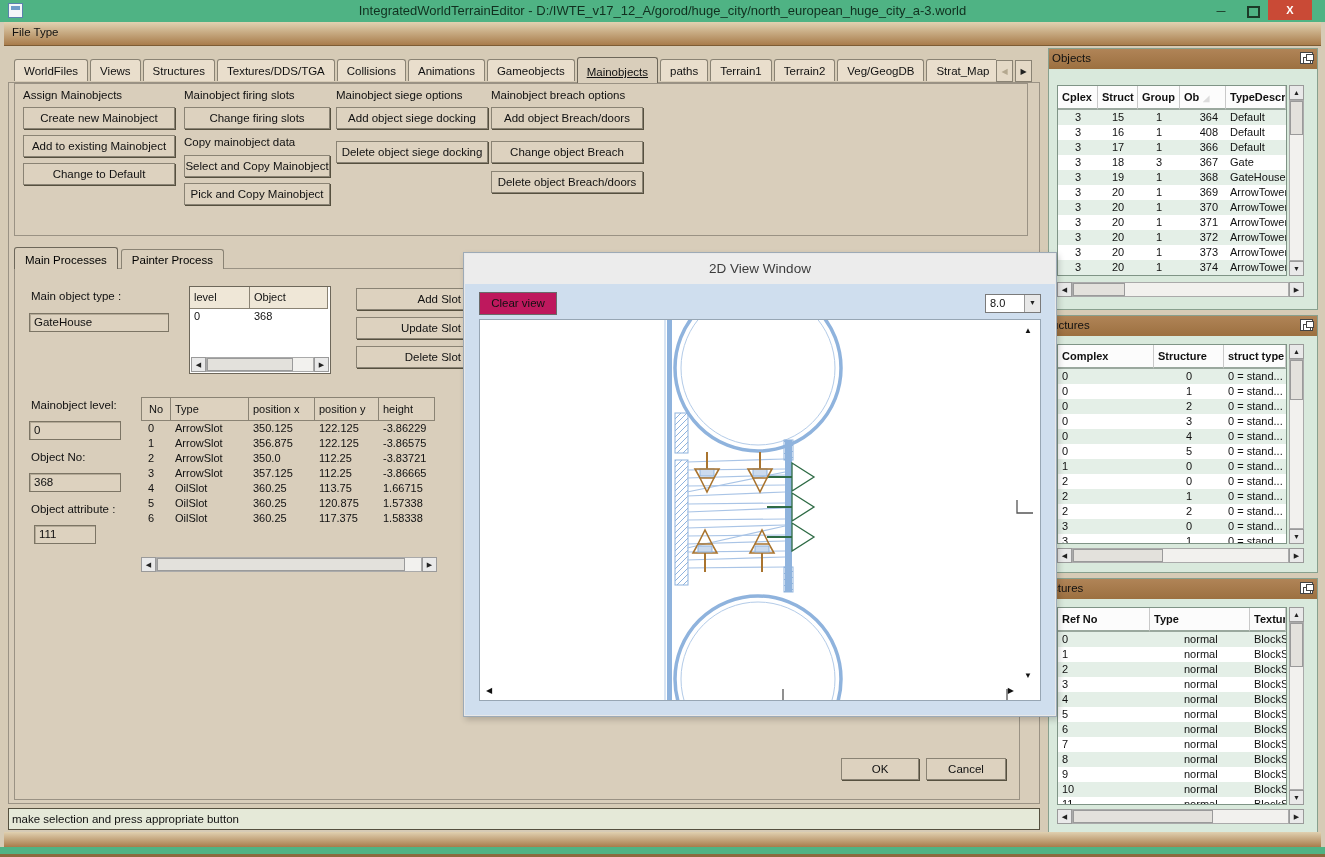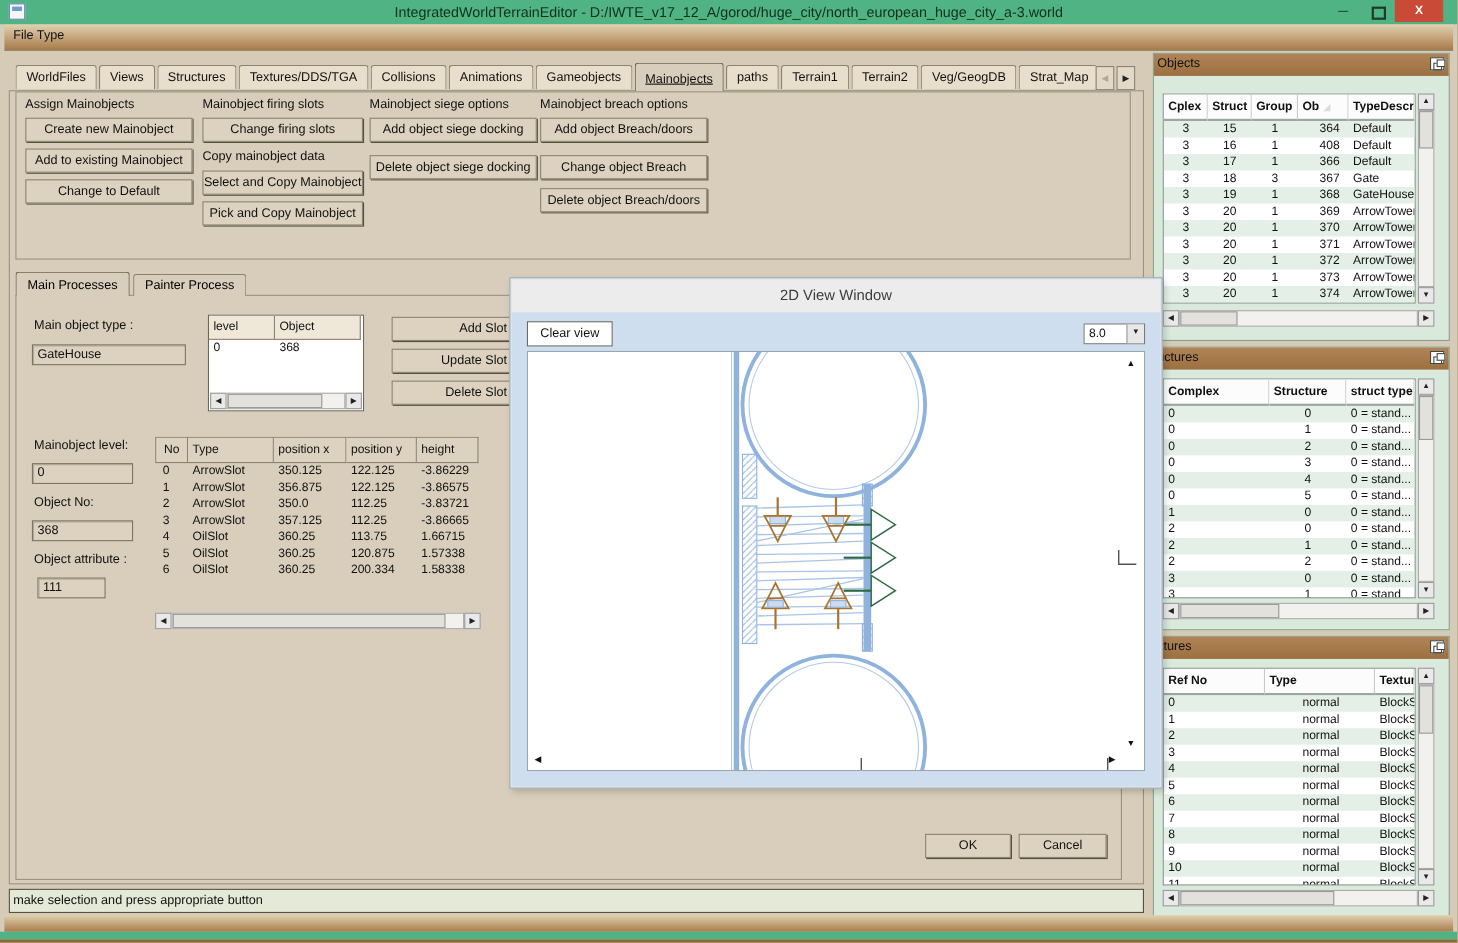--- a/index.html
+++ b/index.html
@@ -92,21 +92,21 @@
   .panel { position:absolute; left:1048px; width:270px; background:#d9e9dc; border:1px solid #88a08e; z-index:10; }
   .panel-header { position:absolute; left:0; top:0; right:0; height:20px; background:linear-gradient(#b08457,#9c7040); }
   .panel-title { position:absolute; left:3px; top:3px; font-size:11.5px; color:#111; }
   .float-icon { position:absolute; right:4px; top:3px; width:13px; height:12px; background:#fff; border:1px solid #444; }
   .float-icon::before { content:""; position:absolute; left:2px; top:4px; width:6px; height:5px; border:1px solid #444; }
   .float-icon::after  { content:""; position:absolute; left:5px; top:1px; width:6px; height:5px; border:1px solid #444; background:#fff; }
 
   
   .dialog { position:absolute; left:463px; top:252px; width:594px; height:465px; background:#cfdeee; border:1px solid #9daab6; box-shadow:0 0 0 1px #e8e8e8 inset, 2px 3px 6px rgba(0,0,0,.18); z-index:50; }
   .dialog-title { position:absolute; left:1px; top:1px; right:1px; height:30px; background:#ececec; text-align:center; font-size:13.5px; color:#3c3c3c; line-height:30px; }
-  .btn-light { position:absolute; background:#ffffff; border:1px solid #6a6a6a; font-size:11.5px; text-align:center; color:#111; }
+  .btn-light { position:absolute; background:#be185d; border:1px solid #6a6a6a; font-size:11.5px; text-align:center; color:#111; }
   .combo { position:absolute; width:56px; height:19px; background:#fff; border:1px solid #7a7a7a; font-size:11px; line-height:17px; padding-left:4px; color:#111; }
   .combo-arrow { position:absolute; right:0; top:0; width:16px; height:17px; background:#e8e8e8; border-left:1px solid #9a9a9a; font-size:7px; text-align:center; line-height:16px; color:#222; }
   .combo-arrow::before { content:"▼"; }
   .canvas { position:absolute; left:15px; top:66px; width:562px; height:382px; background:#fff; border:1px solid #97a6b4; overflow:hidden; }
   .cv-arrow { position:absolute; font-size:8px; color:#111; z-index:5; }
 </style>
 </head>
 <body>
 
 <div class="screen">
@@ -248,21 +248,21 @@
           <div class="tcell c0">5</div>
           <div class="tcell c1">OilSlot</div>
           <div class="tcell c2">360.25</div>
           <div class="tcell c3">120.875</div>
           <div class="tcell c4">1.57338</div>
         </div>
         <div class="trow alt">
           <div class="tcell c0">6</div>
           <div class="tcell c1">OilSlot</div>
           <div class="tcell c2">360.25</div>
-          <div class="tcell c3">200.334</div>
+          <div class="tcell c3">117.375</div>
           <div class="tcell c4">1.58338</div>
         </div>
       </div>
     <div class="sb-btn arr-left" style="left:126px;top:288px"></div>
     <div class="sb-track" style="left:141px;top:288px;width:266px;height:15px">
       <div class="sb-thumb" style="left:0;top:0;width:248px;height:13px"></div>
     </div>
     <div class="sb-btn arr-right" style="left:407px;top:288px"></div>
 
     <div class="btn" style="left:826px;top:489px;width:78px">OK</div>

